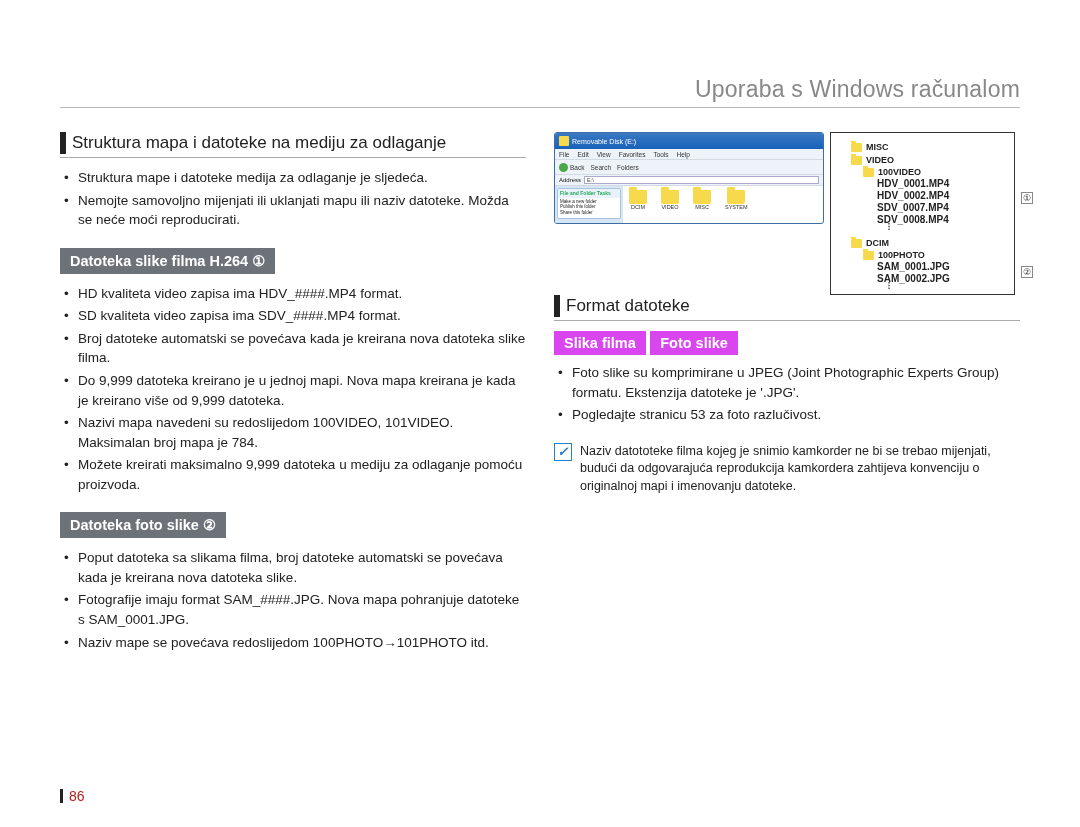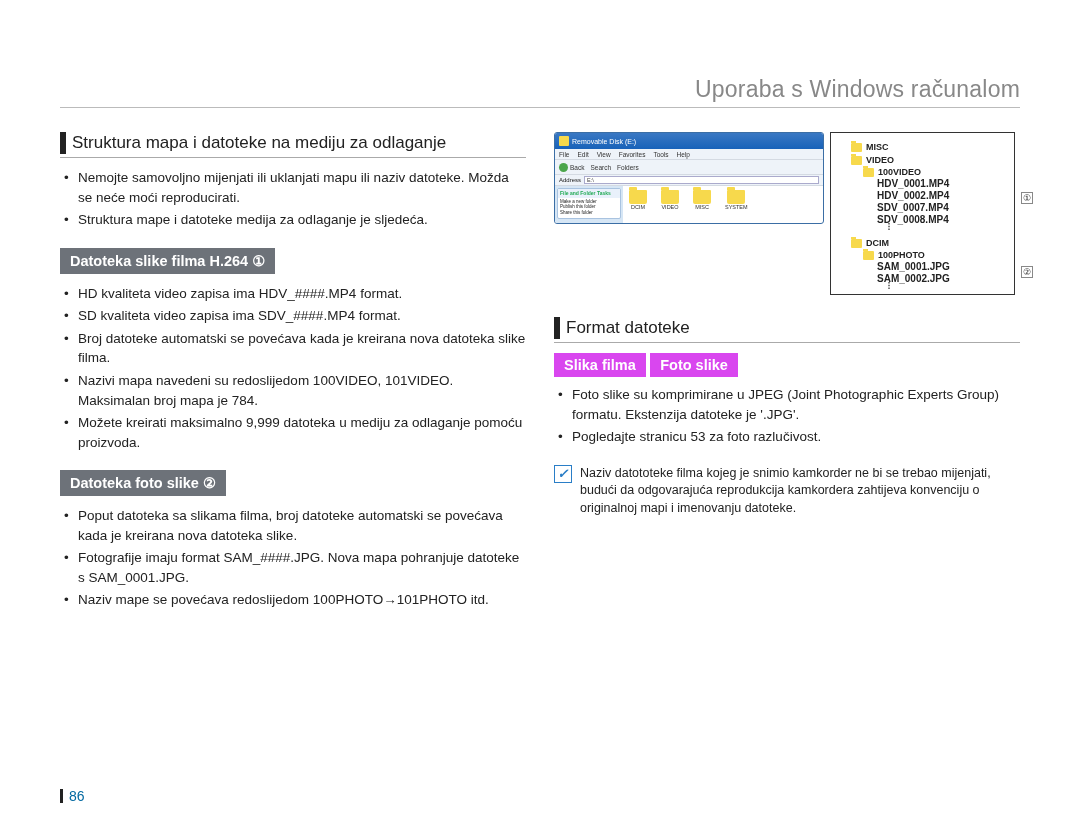--- a/index.html
+++ b/index.html
@@ -88,21 +88,20 @@
     color: #fff;
     font-size: 14.5px;
     font-weight: 600;
     padding: 4px 10px;
     display: inline-block;
     margin-bottom: 8px;
   }
   .screenshot-area {
     display: flex;
     gap: 6px;
-    margin-bottom: 22px;
   }
   .explorer {
     width: 270px;
     height: 92px;
     border: 1px solid #3b6ea5;
     border-radius: 3px;
     background: #fff;
     position: relative;
     overflow: hidden;
   }
@@ -227,21 +226,21 @@
   .note-text {
     font-size:12.5px;
     line-height:1.4;
     color:#222;
   }
   .page-number {
     position:absolute;
     left:60px;
     bottom:24px;
     font-size:14px;
-    color:#0369a1;
+    color:#b91c1c;
     border-left: 3px solid #222;
     padding-left:6px;
     line-height:1;
   }
 </style>
 </head>
 <body>
 
 <div class="page">
   <div class="chapter-title">Uporaba s Windows računalom</div>
@@ -249,29 +248,30 @@
   <div class="columns">
 
     <div class="col">
 
       <div class="section-heading">
         <span class="bar"></span>
         <span class="txt">Struktura mapa i datoteke na mediju za odlaganje</span>
       </div>
 
       <ul class="bullets">
+        <li>Struktura mape i datoteke medija za odlaganje je sljedeća.</li>
         <li>Nemojte samovoljno mijenjati ili uklanjati mapu ili naziv datoteke. Možda se neće moći reproducirati.</li>
-        <li>Struktura mape i datoteke medija za odlaganje je sljedeća.</li>
       </ul>
 
       <div class="grey-bar full">Datoteka slike filma H.264 ①</div>
       <ul class="bullets">
         <li>HD kvaliteta video zapisa ima HDV_####.MP4 format.</li>
         <li>SD kvaliteta video zapisa ima SDV_####.MP4 format.</li>
         <li>Broj datoteke automatski se povećava kada je kreirana nova datoteka slike filma.</li>
+        <li>Do 9,999 datoteka kreirano je u jednoj mapi. Nova mapa kreirana je kada je kreirano više od 9,999 datoteka.</li>
         <li>Nazivi mapa navedeni su redoslijedom 100VIDEO, 101VIDEO. Maksimalan broj mapa je 784.</li>
         <li>Možete kreirati maksimalno 9,999 datoteka u mediju za odlaganje pomoću proizvoda.</li>
       </ul>
 
       <div class="grey-bar full">Datoteka foto slike ②</div>
       <ul class="bullets">
         <li>Poput datoteka sa slikama filma, broj datoteke automatski se povećava kada je kreirana nova datoteka slike.</li>
         <li>Fotografije imaju format SAM_####.JPG. Nova mapa pohranjuje datoteke s SAM_0001.JPG.</li>
         <li>Naziv mape se povećava redoslijedom 100PHOTO→101PHOTO itd.</li>
       </ul>

